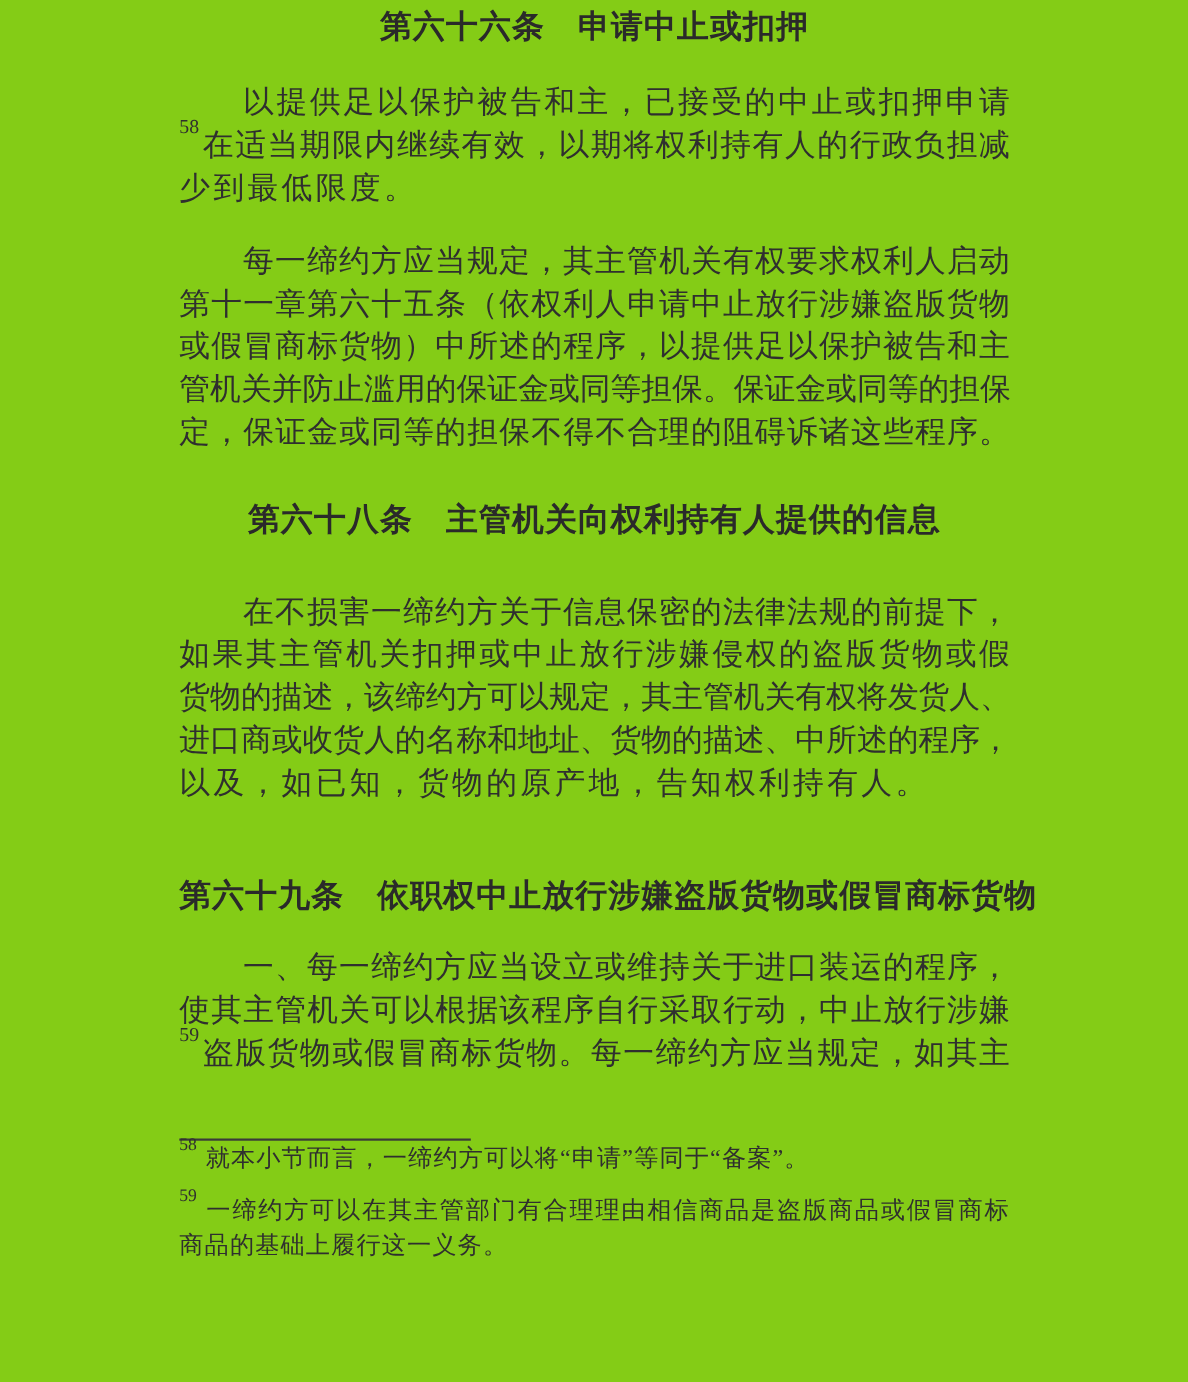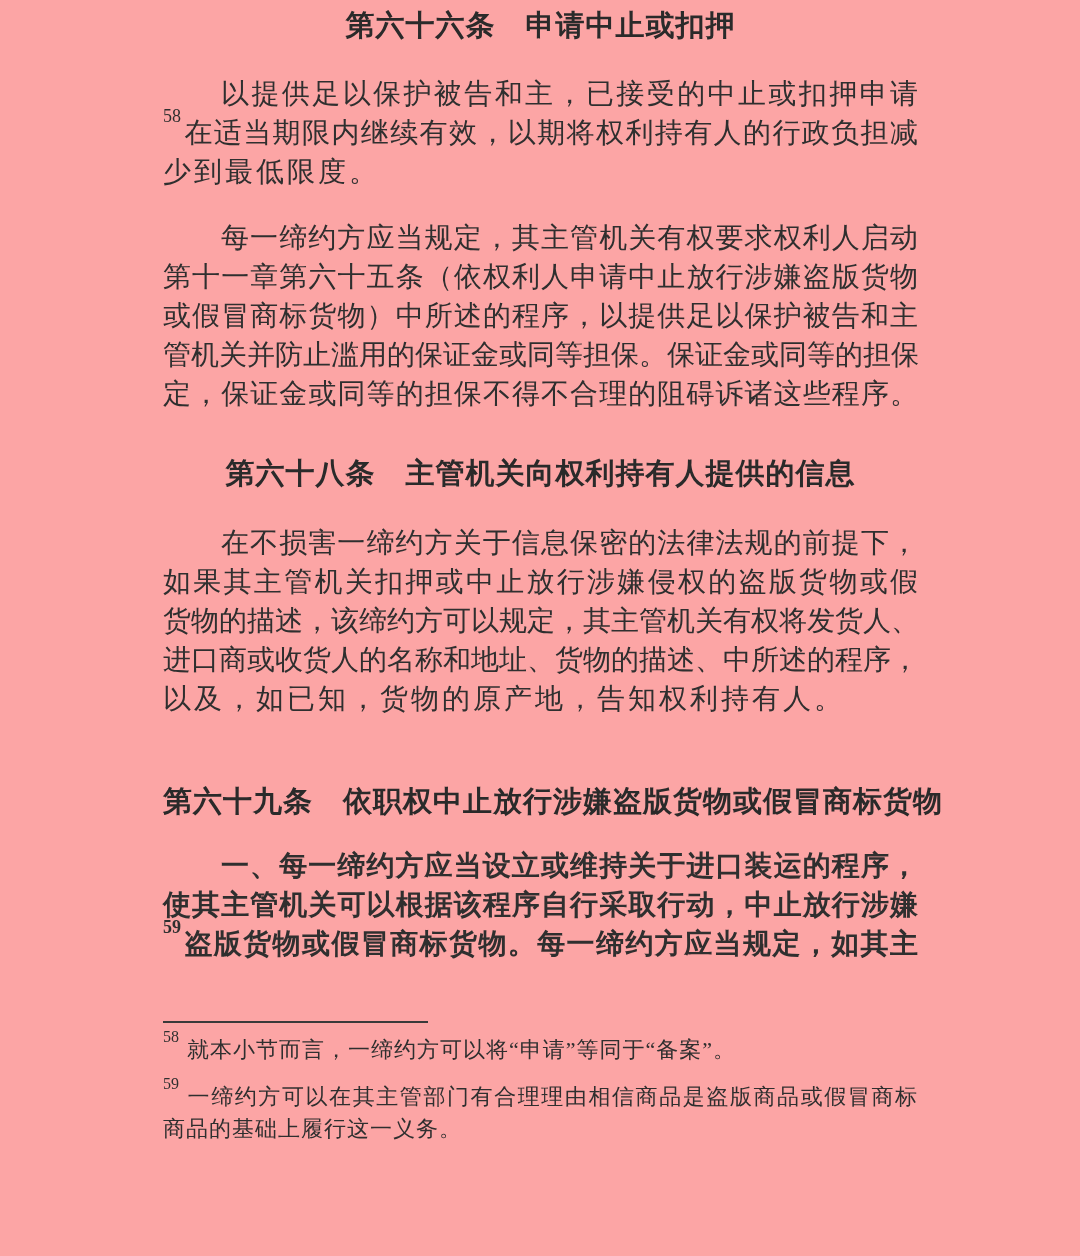--- a/index.html
+++ b/index.html
@@ -7,21 +7,21 @@
     padding: 0;
     background: #ffffff;
   }
   .page {
     position: relative;
     width: 1080px;
     height: 1256px;
     margin: 0 auto;
     box-sizing: border-box;
     padding: 0 162px 0 163px;
-    background: #fca5a5;
+    background: #84cc16;
     color: #2f2f2f;
     overflow: hidden;
     font-family: "Liberation Serif", serif;
   }
   .heading {
     margin: 0;
     font-family: "Liberation Sans", sans-serif;
     font-weight: 700;
     font-size: 29px;
     line-height: 38px;
@@ -53,32 +53,31 @@
     top: -10px;
     margin-right: 2px;
     letter-spacing: 0;
   }
   
   #h-66 { margin-top: 6px; }
   #p-66 { margin-top: 30px; }
   #h-67 { margin-top: 66px; }
   #p-67 { margin-top: 27px; }
   #h-68 { margin-top: 41px; }
-  #p-68 { margin-top: 31px; }
+  #p-68 { margin-top: 45px; }
   #h-69 { margin-top: 64px; }
-  #p-69 { margin-top: 26px; font-weight: bold; }
+  #p-69 { margin-top: 26px; }
   .footnotes { margin-top: 58px; }
   .fn-rule {
     width: 265px;
     height: 2px;
     background: #3a3a3a;
     margin: 0;
   }
   .footnote {
-    margin-top: 11px;
     font-size: 22px;
     line-height: 32px;
     text-align: justify;
     text-align-last: left;
     letter-spacing: 1px;
   }
   .footnote .fnref {
     font-size: 16px;
     top: -7px;
     margin-right: 8px;

